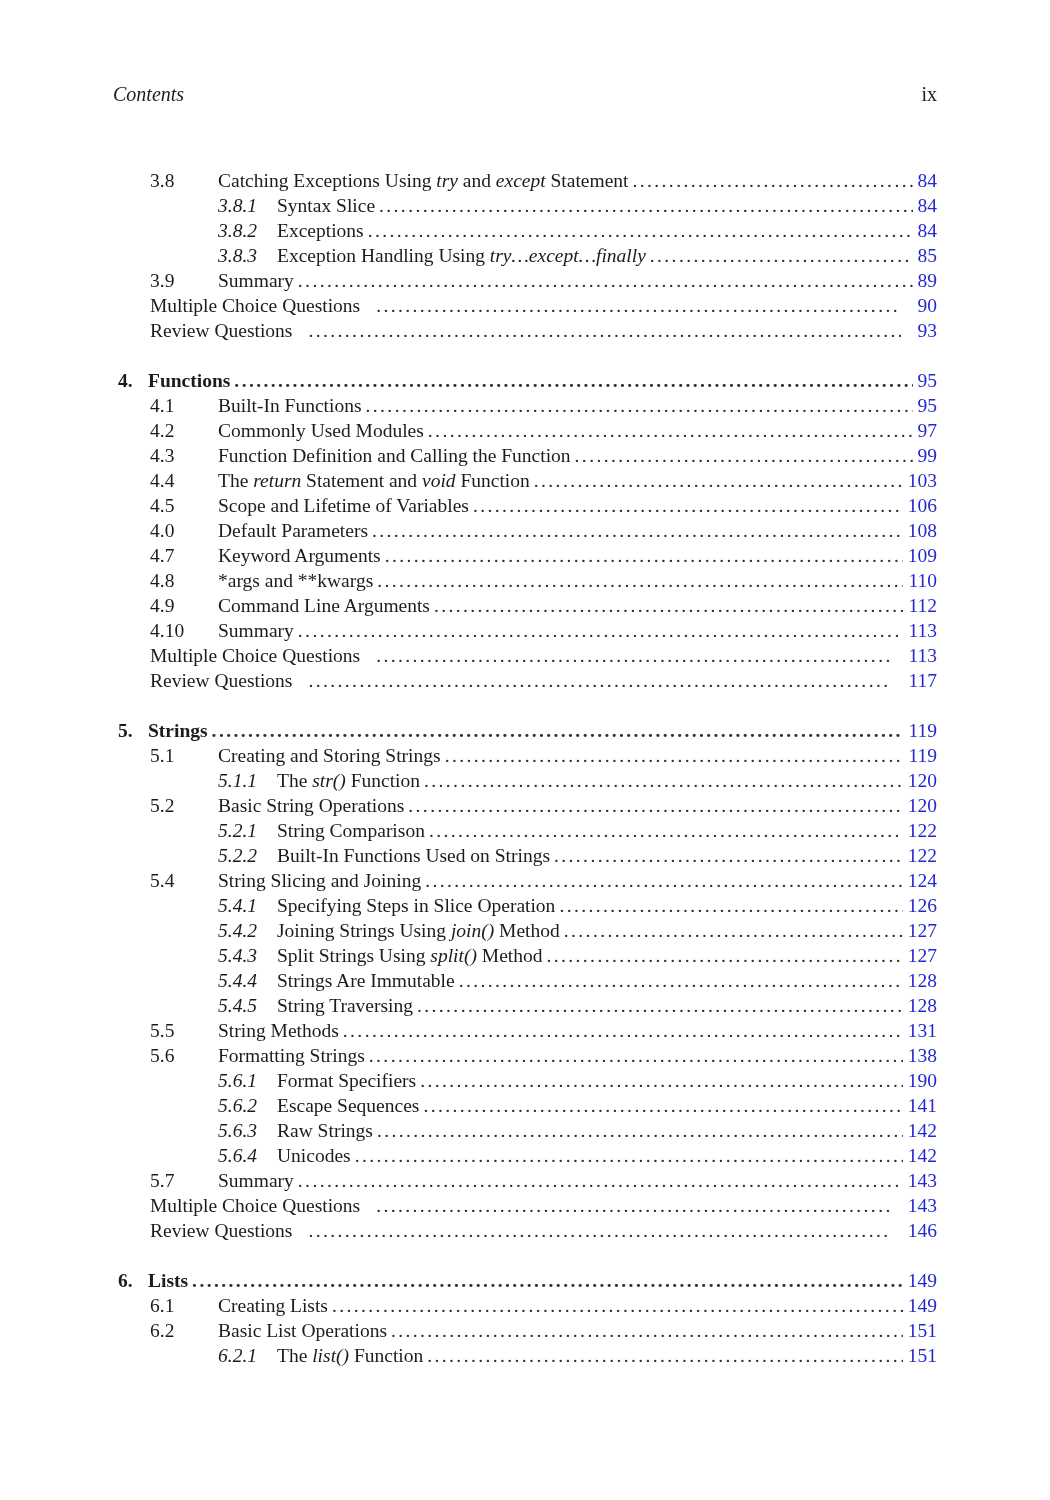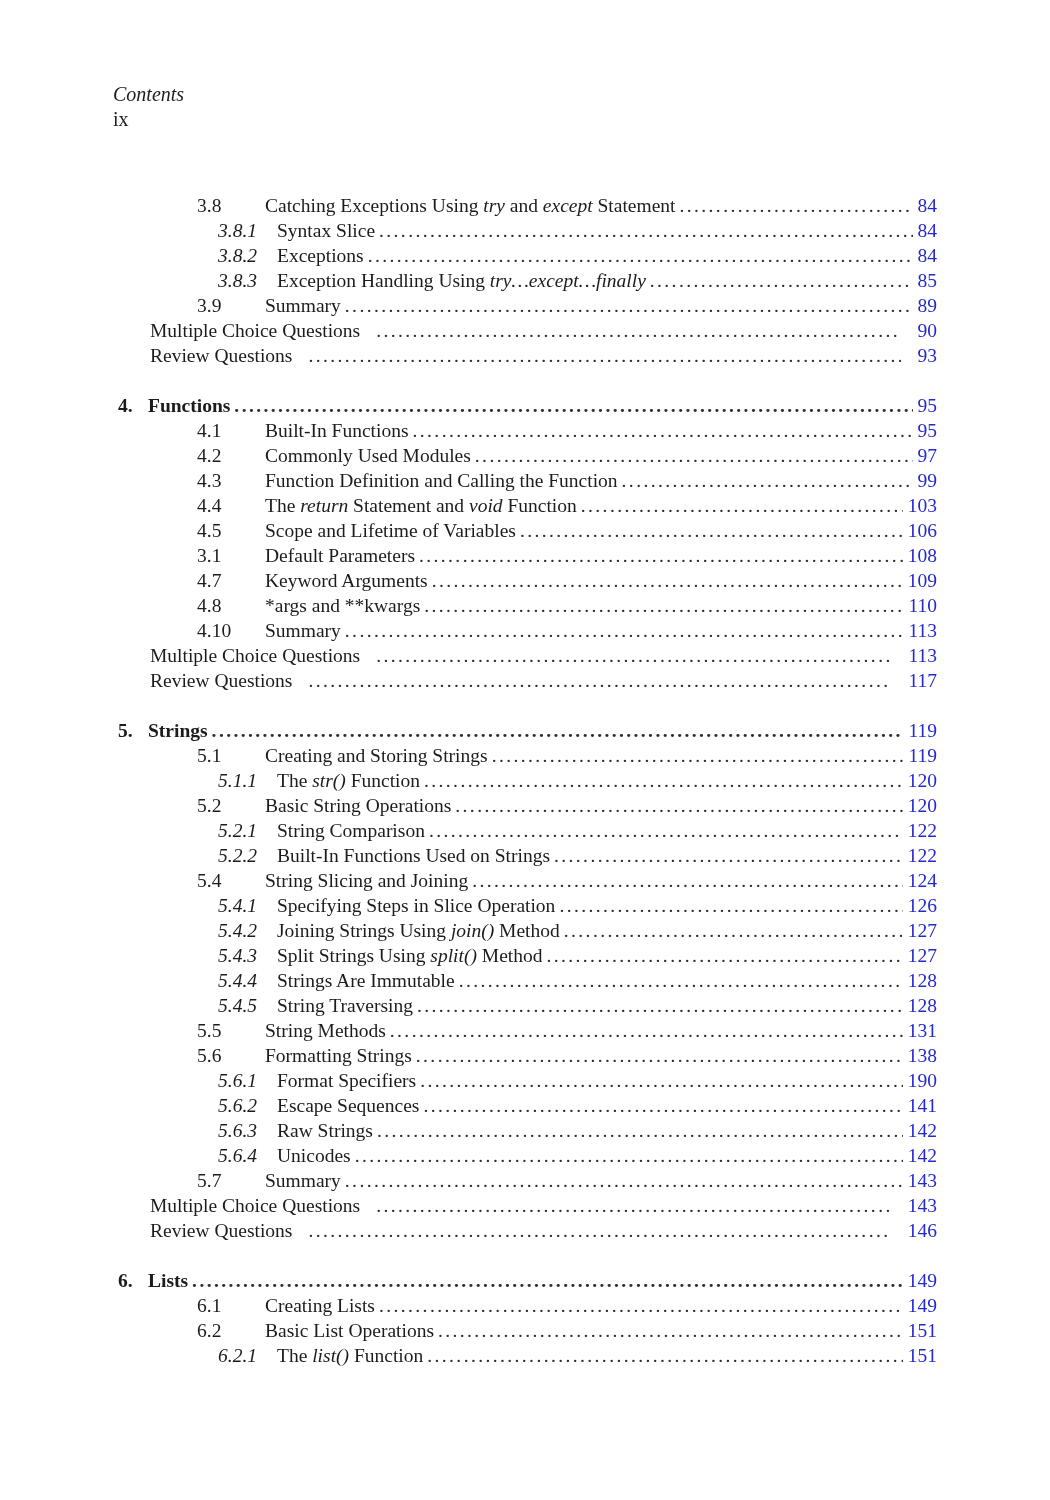--- a/index.html
+++ b/index.html
@@ -22,21 +22,20 @@
     left: 113px;
     top: 82px;
     width: 824px;
   }
   .running-head {
     display: flex;
     justify-content: space-between;
     align-items: baseline;
     font-size: 20px;
     line-height: 25px;
-    flex-direction: column;
   }
   .running-head .book-part { font-style: italic; }
   .toc {
     margin-top: 61px;
     font-size: 19.5px;
   }
   .toc-group + .toc-group { margin-top: 25px; }
   .toc-row {
     display: flex;
     align-items: baseline;
@@ -56,21 +55,21 @@
     content: "......................................................................................................................................................................................";
     letter-spacing: 2.4px;
     color: var(--dot);
   }
   .page { flex: 0 0 auto; color: var(--link); }
   
   .lvl-chapter { font-weight: bold; padding-left: 5px; }
   .lvl-chapter .num { width: 30px; }
   .lvl-chapter .page { font-weight: normal; }
   .lvl-section { padding-left: 37px; }
-  .lvl-section .num { width: 68px; margin-left: 47px; }
+  .lvl-section .num { width: 68px; }
   .lvl-subsection { padding-left: 105px; }
   .lvl-subsection .num { width: 59px; font-style: italic; }
   .lvl-extra { padding-left: 37px; gap: 12px; }
 </style>
 </head>
 <body>
 
 <div class="page-inner">
   <div class="running-head">
     <span class="book-part">Contents</span>
@@ -150,36 +149,42 @@
           <span class="leader"></span>
           <span class="page">103</span>
         </div>
         <div class="toc-row lvl-section">
           <span class="num">4.5</span>
           <span class="title"><span>Scope and Lifetime of Variables</span></span>
           <span class="leader"></span>
           <span class="page">106</span>
         </div>
         <div class="toc-row lvl-section">
-          <span class="num">3.1</span>
+          <span class="num">4.0</span>
           <span class="title"><span>Default Parameters</span></span>
           <span class="leader"></span>
           <span class="page">108</span>
         </div>
         <div class="toc-row lvl-section">
           <span class="num">4.7</span>
           <span class="title"><span>Keyword Arguments</span></span>
           <span class="leader"></span>
           <span class="page">109</span>
         </div>
         <div class="toc-row lvl-section">
           <span class="num">4.8</span>
           <span class="title"><span>*args and **kwargs</span></span>
           <span class="leader"></span>
           <span class="page">110</span>
+        </div>
+        <div class="toc-row lvl-section">
+          <span class="num">4.9</span>
+          <span class="title"><span>Command Line Arguments</span></span>
+          <span class="leader"></span>
+          <span class="page">112</span>
         </div>
         <div class="toc-row lvl-section">
           <span class="num">4.10</span>
           <span class="title"><span>Summary</span></span>
           <span class="leader"></span>
           <span class="page">113</span>
         </div>
         <div class="toc-row lvl-extra">
           <span class="title"><span>Multiple Choice Questions</span></span>
           <span class="leader"></span>

